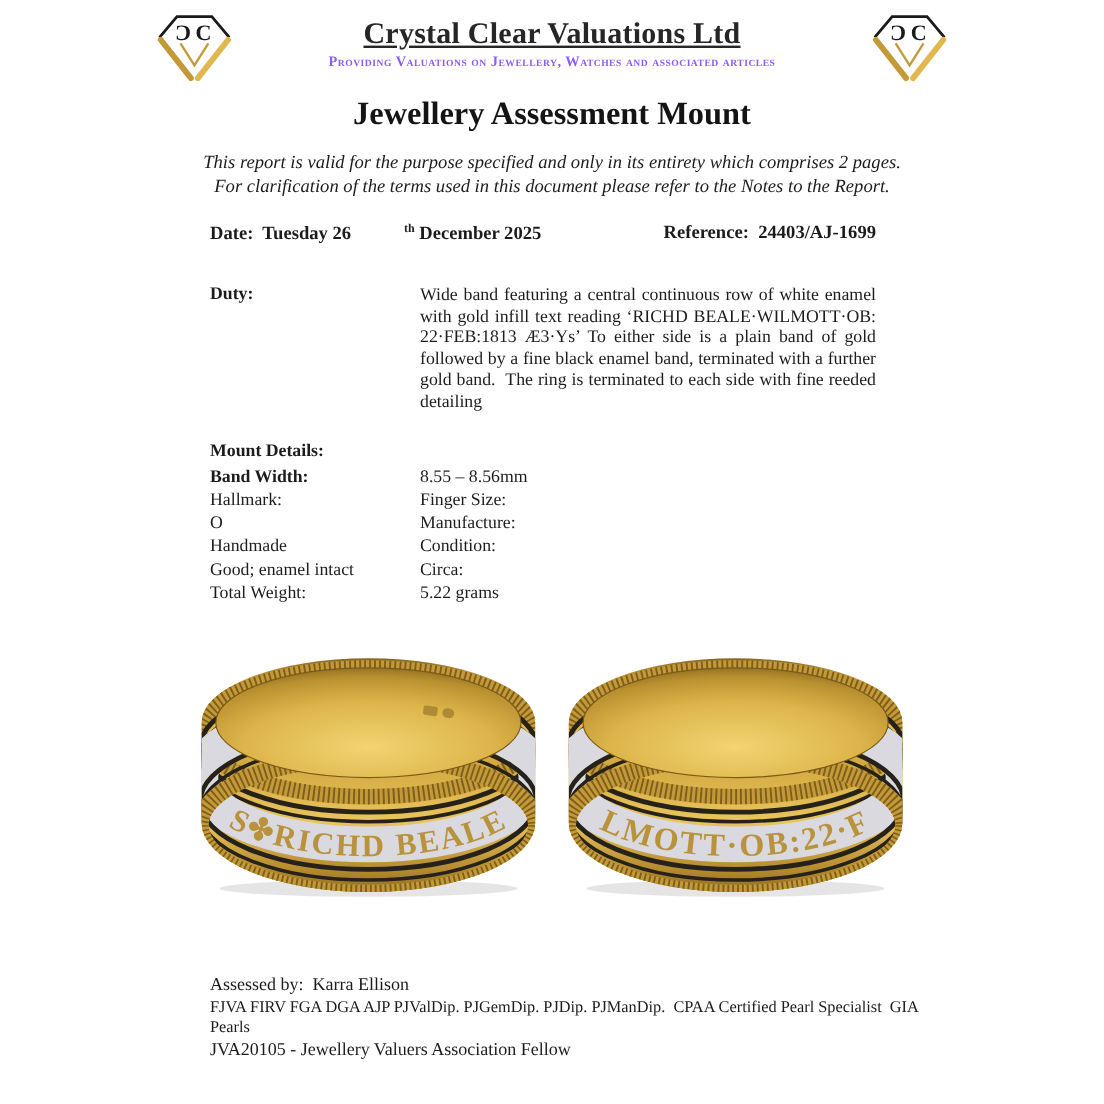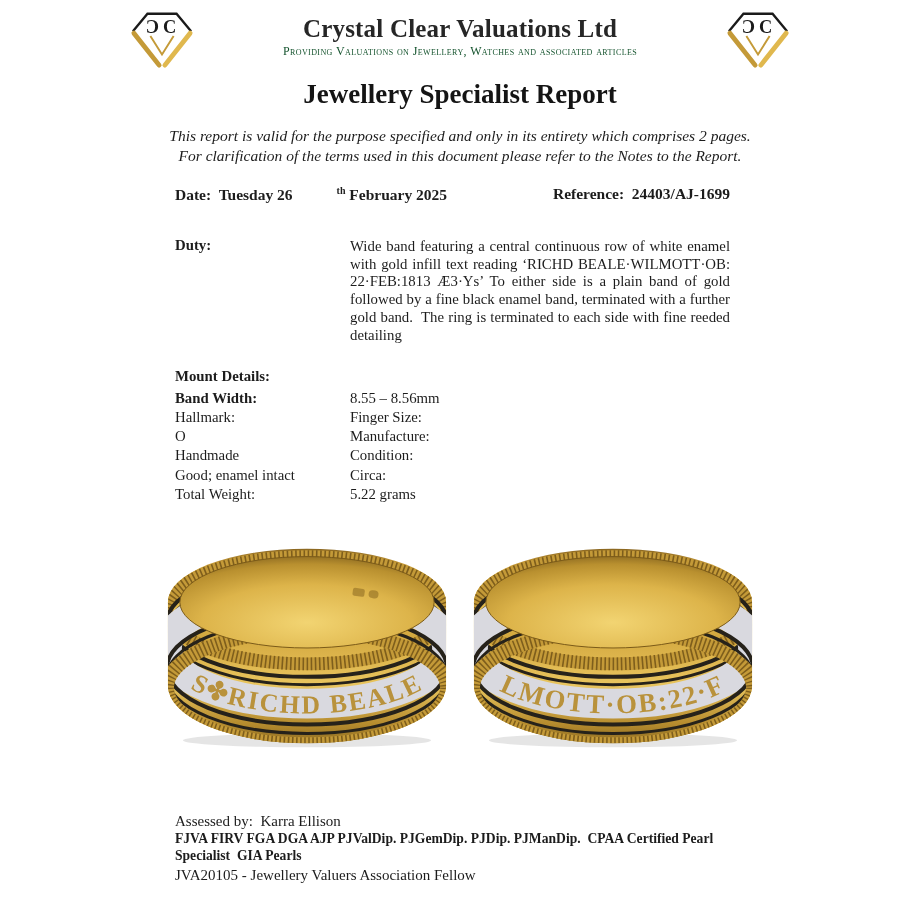--- a/index.html
+++ b/index.html
@@ -5,42 +5,42 @@
   html,body{margin:0;padding:0;}
   body{
     width:920px;height:920px;background:#ffffff;overflow:hidden;
     font-family:"Liberation Serif","DejaVu Serif",serif;color:#1c1c1c;position:relative;
   }
   .prewrap{white-space:pre-wrap;}
   
   .header{display:flex;justify-content:center;align-items:flex-start;gap:26px;padding-top:7px;}
   .logo{width:74px;height:62px;flex:0 0 auto;}
   .header-center{text-align:center;width:470px;}
-  .company{font-size:25px;font-weight:bold;color:#262626;letter-spacing:.2px;line-height:1.1;margin-top:8px;}
-  .tagline{font-size:12px;font-weight:normal;font-variant:small-caps;color:#14532d;letter-spacing:.4px;margin-top:1px;}
+  .company{font-size:25px;font-weight:bold;color:#262626;letter-spacing:.2px;line-height:1.1;margin-top:8px;text-decoration:underline;}
+  .tagline{font-size:12px;font-weight:bold;font-variant:small-caps;color:#8b5cf6;letter-spacing:.4px;margin-top:1px;}
   
   .report-title{text-align:center;font-size:27px;font-weight:bold;margin:10px 0 3px 0;color:#141414;}
   .disclaimer{width:590px;margin:16px auto;text-align:center;font-style:italic;font-size:15.5px;line-height:1.28;}
   .date-row{display:flex;justify-content:space-between;margin:19px 190px 0 175px;font-weight:bold;font-size:15.5px;}
   sup{font-size:10px;padding-left:44px;}
   
   .block{margin:0 190px 0 175px;display:grid;grid-template-columns:175px 1fr;font-size:14.8px;line-height:1.2;}
   .item-block{margin-top:33px;}
   .lbl{font-weight:bold;}
   .item-name{font-weight:bold;}
   .item-desc{text-align:justify;margin-top:1px;}
   .mount-block{margin-top:24px;}
   .mount-heading{grid-column:1 / span 2;font-weight:bold;margin-bottom:2px;}
   .mrow{padding-top:1.5px;}
   
   .photos{display:flex;justify-content:center;gap:8px;margin-top:34px;}
   .photo{width:298px;height:212px;}
   
   .footer{margin:62px 150px 0 175px;font-size:15px;line-height:1.25;}
-  .creds{font-weight:bold;font-size:13.6px;margin:1px 0 1px 0;}
+  .creds{font-weight:normal;font-size:13.6px;margin:1px 0 1px 0;}
   .memb{margin-top:1px;}
 </style>
 </head>
 <body>
 
 <div class="header">
   <svg class="logo" viewBox="0 0 72 64">
     <path d="M6,25 L21,7 L51,7 L66,25" fill="none" stroke="#1a1a1a" stroke-width="2.4"></path>
     <path d="M7,27 L33,60" stroke="#c49a38" stroke-width="5" stroke-linecap="round" fill="none"></path>
     <path d="M65,27 L39,60" stroke="#e0b84e" stroke-width="5" stroke-linecap="round" fill="none"></path>
@@ -55,25 +55,25 @@
   <svg class="logo" viewBox="0 0 72 64">
     <path d="M6,25 L21,7 L51,7 L66,25" fill="none" stroke="#1a1a1a" stroke-width="2.4"></path>
     <path d="M7,27 L33,60" stroke="#c49a38" stroke-width="5" stroke-linecap="round" fill="none"></path>
     <path d="M65,27 L39,60" stroke="#e0b84e" stroke-width="5" stroke-linecap="round" fill="none"></path>
     <path d="M24,30 L36,49 L48,30" stroke="#c49a38" stroke-width="2" fill="none"></path>
     <text transform="translate(33,27) scale(-1,1)" font-family="Liberation Serif,serif" font-size="19" font-weight="bold" fill="#1a1a1a">C</text>
     <text x="37" y="27" font-family="Liberation Serif,serif" font-size="19" font-weight="bold" fill="#1a1a1a">C</text>
   </svg>
 </div>
 
-<div class="report-title">Jewellery Specialist Report</div>
+<div class="report-title">Jewellery Assessment Mount</div>
 <div class="disclaimer prewrap">This report is valid for the purpose specified and only in its entirety which comprises 2 pages.  For clarification of the terms used in this document please refer to the Notes to the Report.</div>
 
 <div class="date-row">
-  <div><span>Date:</span><span class="prewrap">  Tuesday 26</span><sup>th</sup><span class="prewrap"> February 2025</span></div>
+  <div><span>Date:</span><span class="prewrap">  Tuesday 26</span><sup>th</sup><span class="prewrap"> December 2025</span></div>
   <div><span>Reference:</span><span class="prewrap">  24403/AJ-1699</span></div>
 </div>
 
 <div class="block item-block">
   <div class="lbl">Duty:</div>
   <div>
     <div class="item-desc prewrap">Wide band featuring a central continuous row of white enamel with gold infill text reading ‘RICHD BEALE·WILMOTT·OB: 22·FEB:1813 Æ3·Ys’ To either side is a plain band of gold followed by a fine black enamel band, terminated with a further gold band.  The ring is terminated to each side with fine reeded detailing</div>
   </div>
 </div>
 

